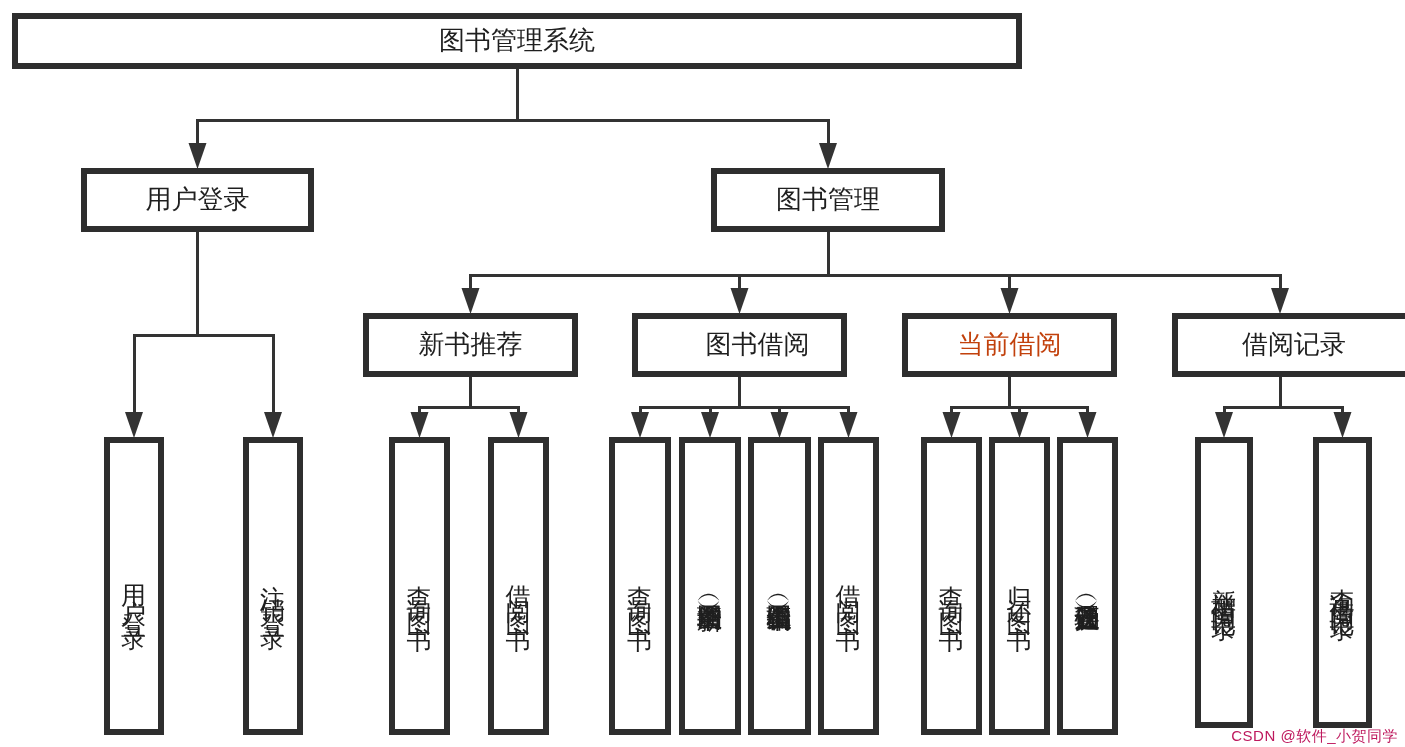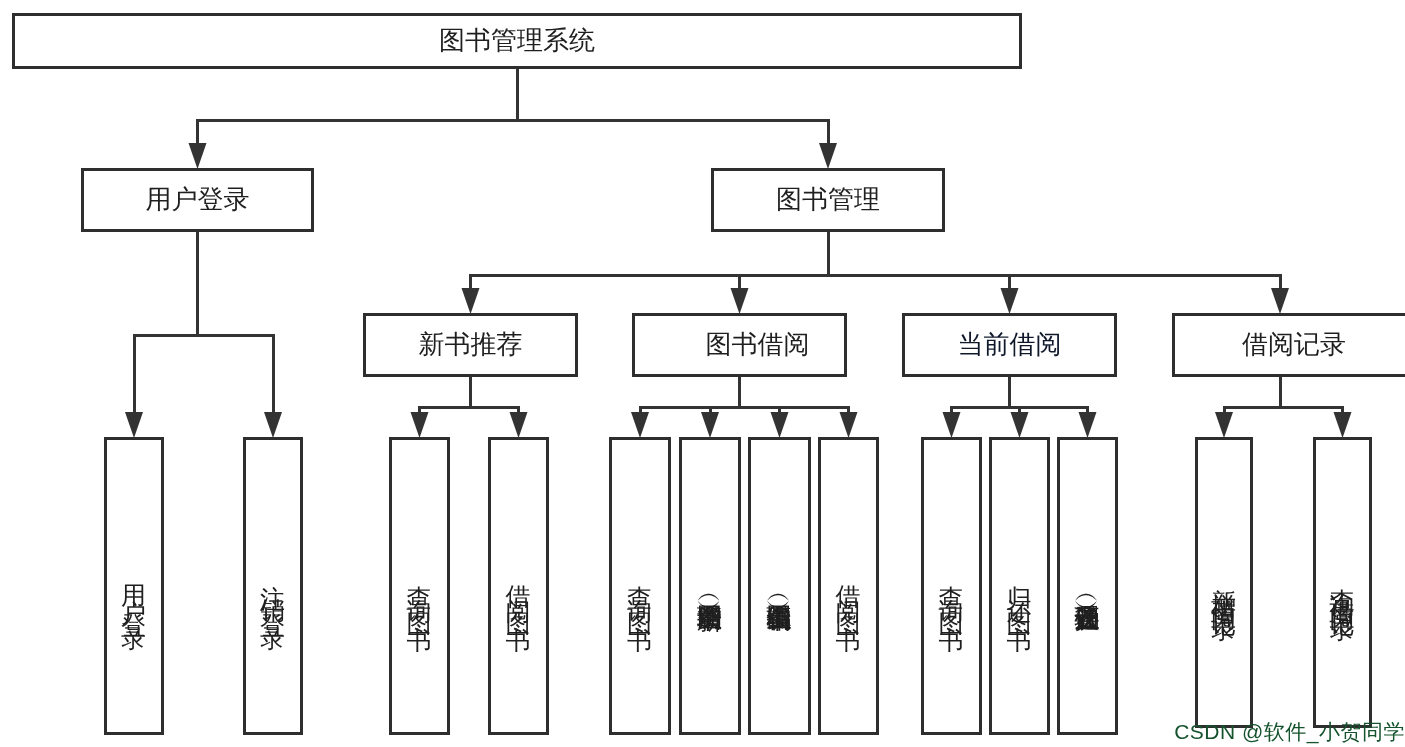--- a/index.html
+++ b/index.html
@@ -17,21 +17,21 @@
   }
   #connector-layer {
     position: absolute;
     left: 0;
     top: 0;
     z-index: 1;
   }
   .node {
     position: absolute;
     box-sizing: border-box;
-    border: 3px solid #0369a1;
+    border: 6px solid #0369a1;
     background: #ffffff;
     display: flex;
     align-items: center;
     justify-content: center;
     color: #1f1f1f;
     z-index: 2;
   }
   .node span {
     font-size: 26px;
     line-height: 1.2;
@@ -39,24 +39,24 @@
   }
   .node.vert span {
     writing-mode: vertical-rl;
     font-size: 25px;
     letter-spacing: 0;
   }
   .node.vert.sp-wide span { letter-spacing: 14px; margin-bottom: -14px; }
   .node.vert.sp-mid  span { letter-spacing: 6px;  margin-bottom: -6px; }
   #watermark {
     position: absolute;
-    right: 0;
+    right: 7px;
     bottom: 1px;
-    font-size: 21px;
-    color: #14532d;
+    font-size: 15px;
+    color: #be185d;
     letter-spacing: 0.5px;
     z-index: 3;
     white-space: nowrap;
   }
 </style>
 </head>
 <body>
 
 <div id="stage">
     <svg width="1405" height="747" id="connector-layer">
@@ -123,21 +123,21 @@
     <div class="node" style="left: 711px; top: 168px; width: 234px; height: 64px; border-color: rgb(46, 46, 46);">
       <span style="color: rgb(31, 31, 31);">图书管理</span>
     </div>
     <div class="node" style="left: 363px; top: 313px; width: 215px; height: 64px; border-color: rgb(46, 46, 46);">
       <span style="color: rgb(31, 31, 31);">新书推荐</span>
     </div>
     <div class="node" style="left: 632px; top: 313px; width: 215px; height: 64px; border-color: rgb(46, 46, 46);">
       <span style="color: rgb(31, 31, 31); margin-left: 36px;">图书借阅</span>
     </div>
     <div class="node" style="left: 902px; top: 313px; width: 215px; height: 64px; border-color: rgb(46, 46, 46);">
-      <span style="color: #0f172a;">当前借阅</span>
+      <span style="color: #c2410c;">当前借阅</span>
     </div>
     <div class="node" style="left: 1172px; top: 313px; width: 244px; height: 64px; border-color: rgb(46, 46, 46);">
       <span style="color: rgb(31, 31, 31);">借阅记录</span>
     </div>
     <div class="node vert sp-wide" style="left: 104px; top: 437px; width: 60px; height: 298px; border-color: rgb(46, 46, 46);">
       <span style="color: rgb(31, 31, 31);">用户登录</span>
     </div>
     <div class="node vert sp-wide" style="left: 243px; top: 437px; width: 60px; height: 298px; border-color: rgb(46, 46, 46);">
       <span style="color: rgb(31, 31, 31);">注销登录</span>
     </div>

